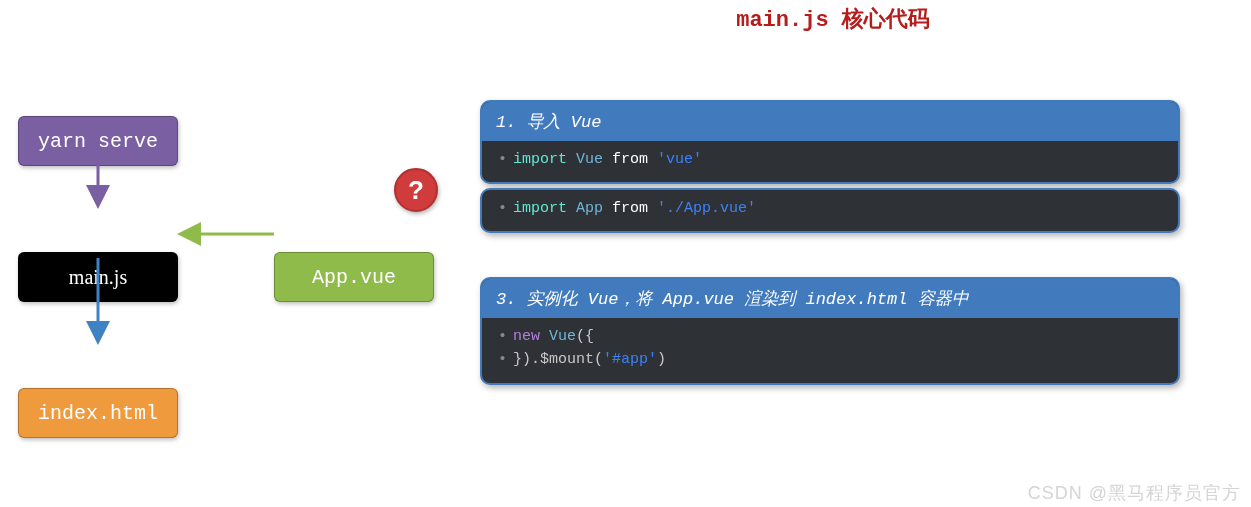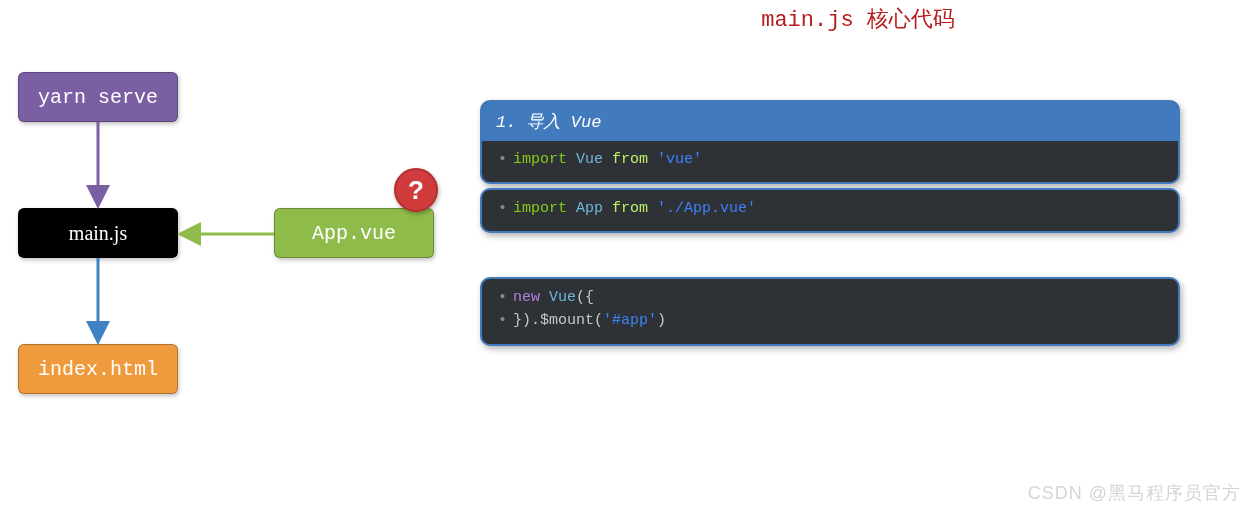--- a/index.html
+++ b/index.html
@@ -6,41 +6,42 @@
   body {
     width: 1251px;
     height: 507px;
     background: #ffffff;
     font-family: "Courier New", Consolas, monospace;
     position: relative;
     overflow: hidden;
   }
   .title {
     position: absolute;
-    left: 748px;
+    left: 723px;
     top: 6px;
     width: 220px;
     color: #b71c1c;
-    font-weight: normal;
+    font-weight: bold;
     font-size: 22px;
     text-align: center;
     line-height: 1.4;
   }
   .node {
     position: absolute;
     width: 160px;
     height: 50px;
     border-radius: 6px;
     display: flex;
     align-items: center;
     justify-content: center;
     font-size: 20px;
     color: #fff;
     box-shadow: 1px 2px 4px rgba(0,0,0,.25);
     border: 1px solid rgba(0,0,0,.25);
+    margin-top: 44px;
   }
   .n-yarn { left: 18px; top: 72px; background: #7b5fa3; }
   .n-main { left: 18px; top: 208px; background: #000000; font-family: Liberation Serif, serif; }
   .n-app  { left: 274px; top: 208px; background: #8fbb4a; }
   .n-index{ left: 18px; top: 344px; background: #ef9a3c; }
   .codebox {
     position: absolute;
     left: 480px;
     width: 700px;
     border: 2px solid #427bbd;
@@ -73,24 +74,24 @@
     border-top-right-radius: 10px;
     pointer-events: none;
     display: none;
   }
   .codebox .body {
     padding: 8px 6px 10px 6px;
     font-size: 15px;
     line-height: 1.5;
   }
   .codebox .body .bullet { color: #888; padding: 0 6px 0 10px; }
-  .codebox .body .kw-import { color: #84cc16; }
+  .codebox .body .kw-import { color: #5eead4; }
   .codebox .body .kw-new    { color: #b57edc; }
   .codebox .body .cls       { color: #6fb6d8; }
-  .codebox .body .from      { color: #bef264; }
+  .codebox .body .from      { color: #ffffff; }
   .codebox .body .str       { color: #3b82f6; }
   .codebox .body .plain     { color: #c8c8c8; }
   .codebox .body .op        { color: #c8c8c8; }
   .cb1 { top: 100px; }
   .cb2 { top: 188px; }
   .cb3 { top: 277px; }
   .cb3 .body { padding-bottom: 12px; border-radius: 8px; }
   .wider .hdr, .wider .body {  }
   
   
@@ -153,19 +154,20 @@
   <div class="body" id="body0">
       <div><span class="bullet">•</span><span class="kw-import">import</span><span class="op"> </span><span class="cls">Vue</span><span class="op"> </span><span class="from">from</span><span class="op"> </span><span class="str">'vue'</span></div>
     </div>
 </div>
 <div class="codebox cb2">
   <div class="body" id="body1">
       <div><span class="bullet">•</span><span class="kw-import">import</span><span class="op"> </span><span class="cls">App</span><span class="op"> </span><span class="from">from</span><span class="op"> </span><span class="str">'./App.vue'</span></div>
     </div>
 </div>
 <div class="codebox cb3 wider">
+  <div class="hdr">3. 实例化 Vue，将 App.vue 渲染到 index.html 容器中</div>
   <div class="body" id="body2">
       <div><span class="bullet">•</span><span class="kw-new">new</span><span class="op"> </span><span class="cls">Vue</span><span class="plain">({</span></div>
       <div><span class="bullet">•</span><span class="plain">}).$mount(</span><span class="str">'#app'</span><span class="plain">)</span></div>
     </div>
 </div>
 
 <div class="watermark">CSDN @黑马程序员官方</div>
 
 </body></html>

